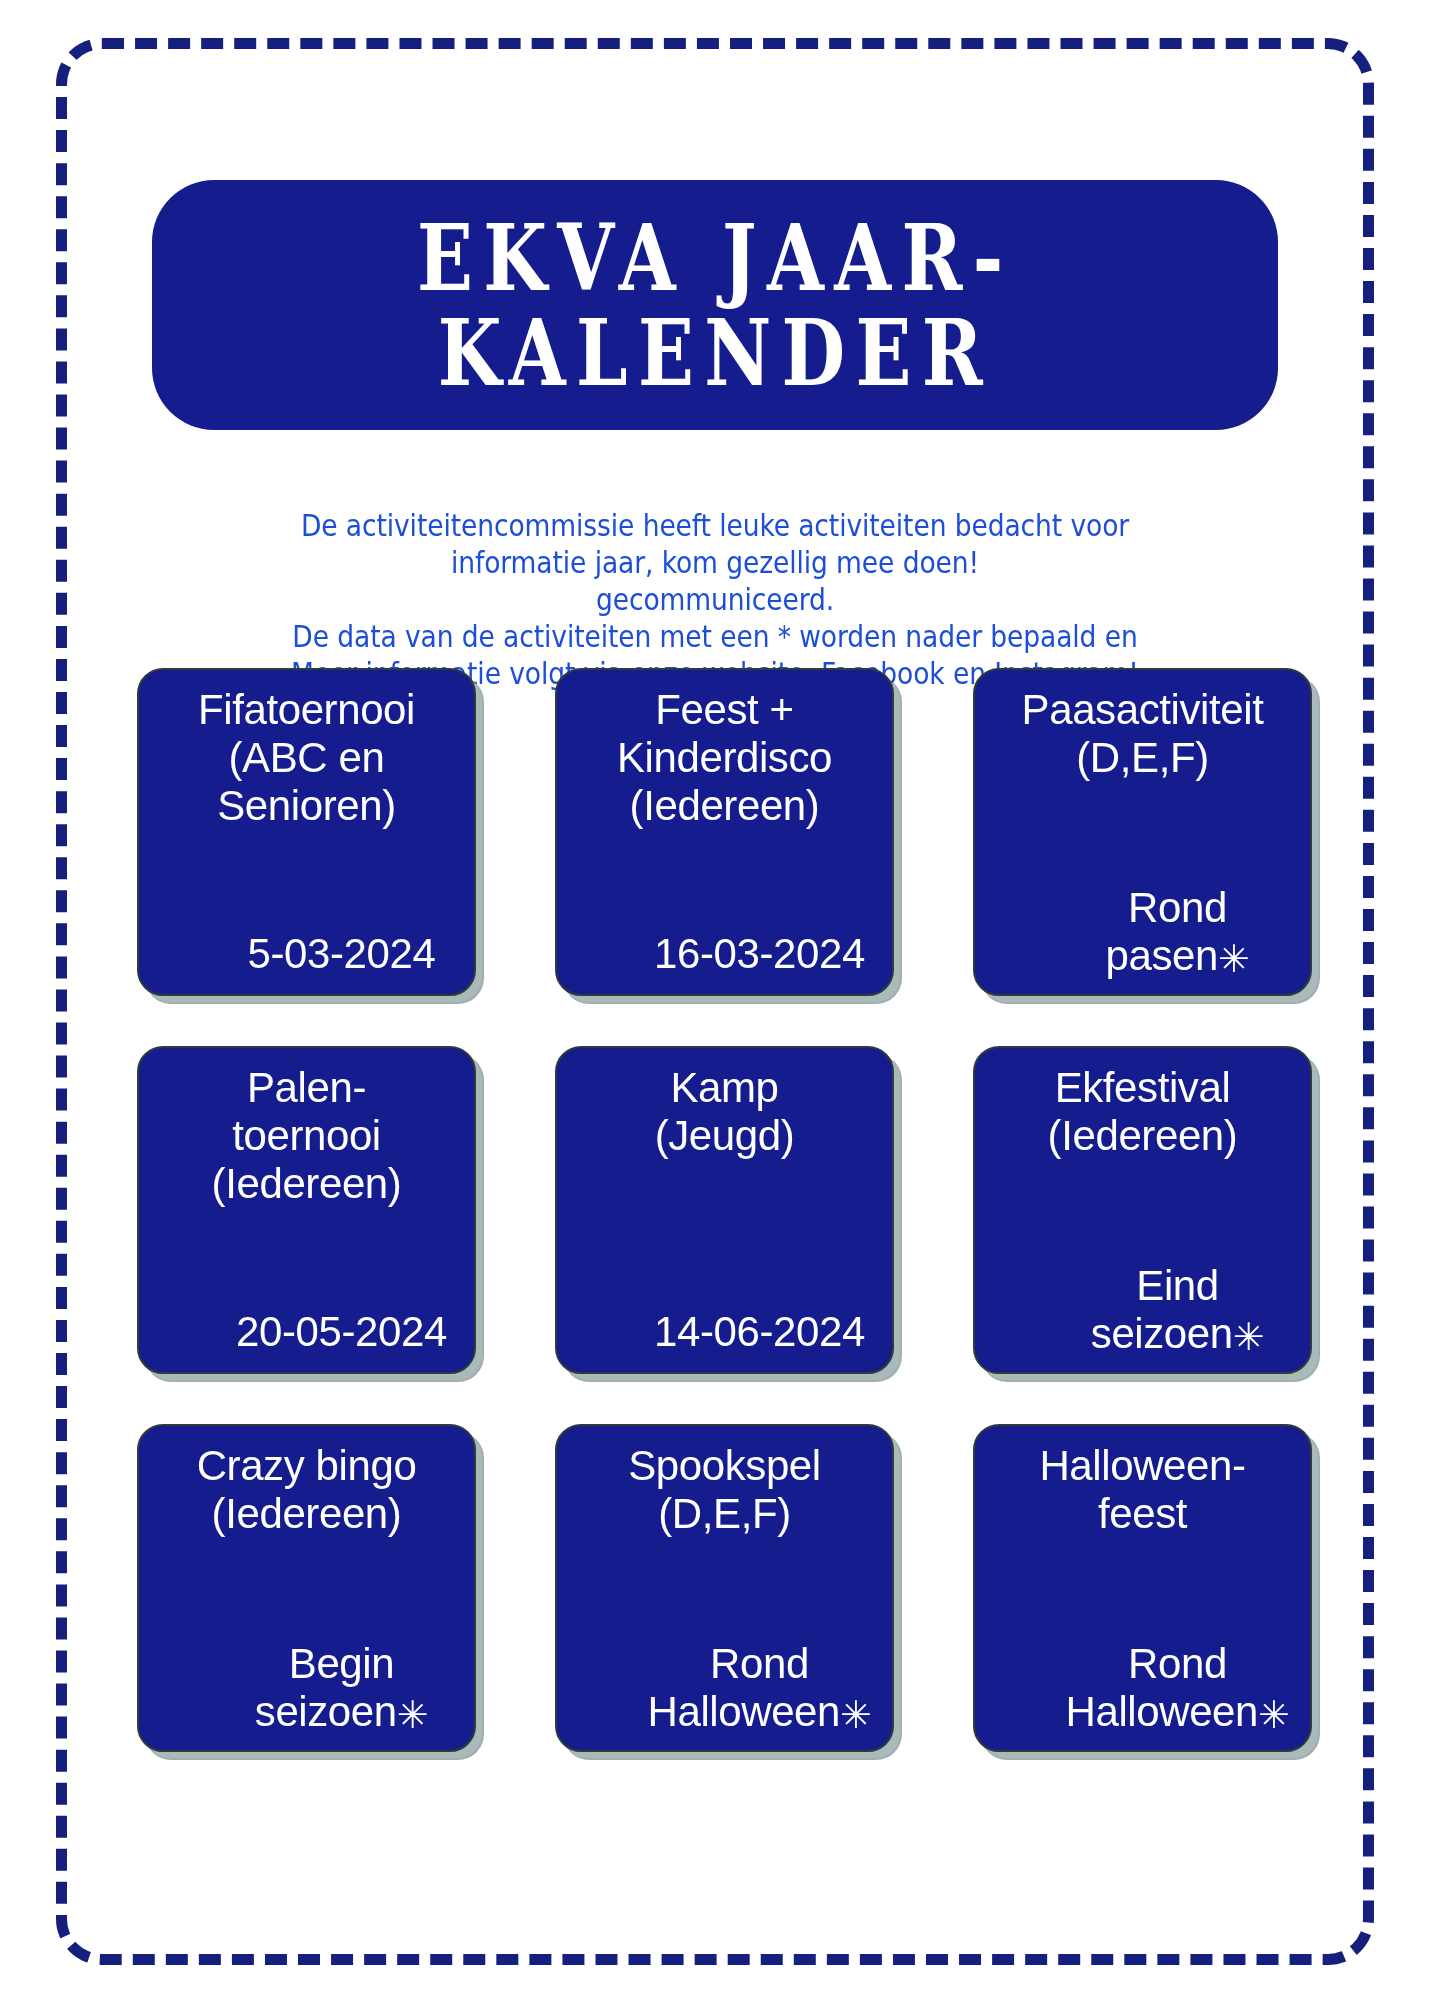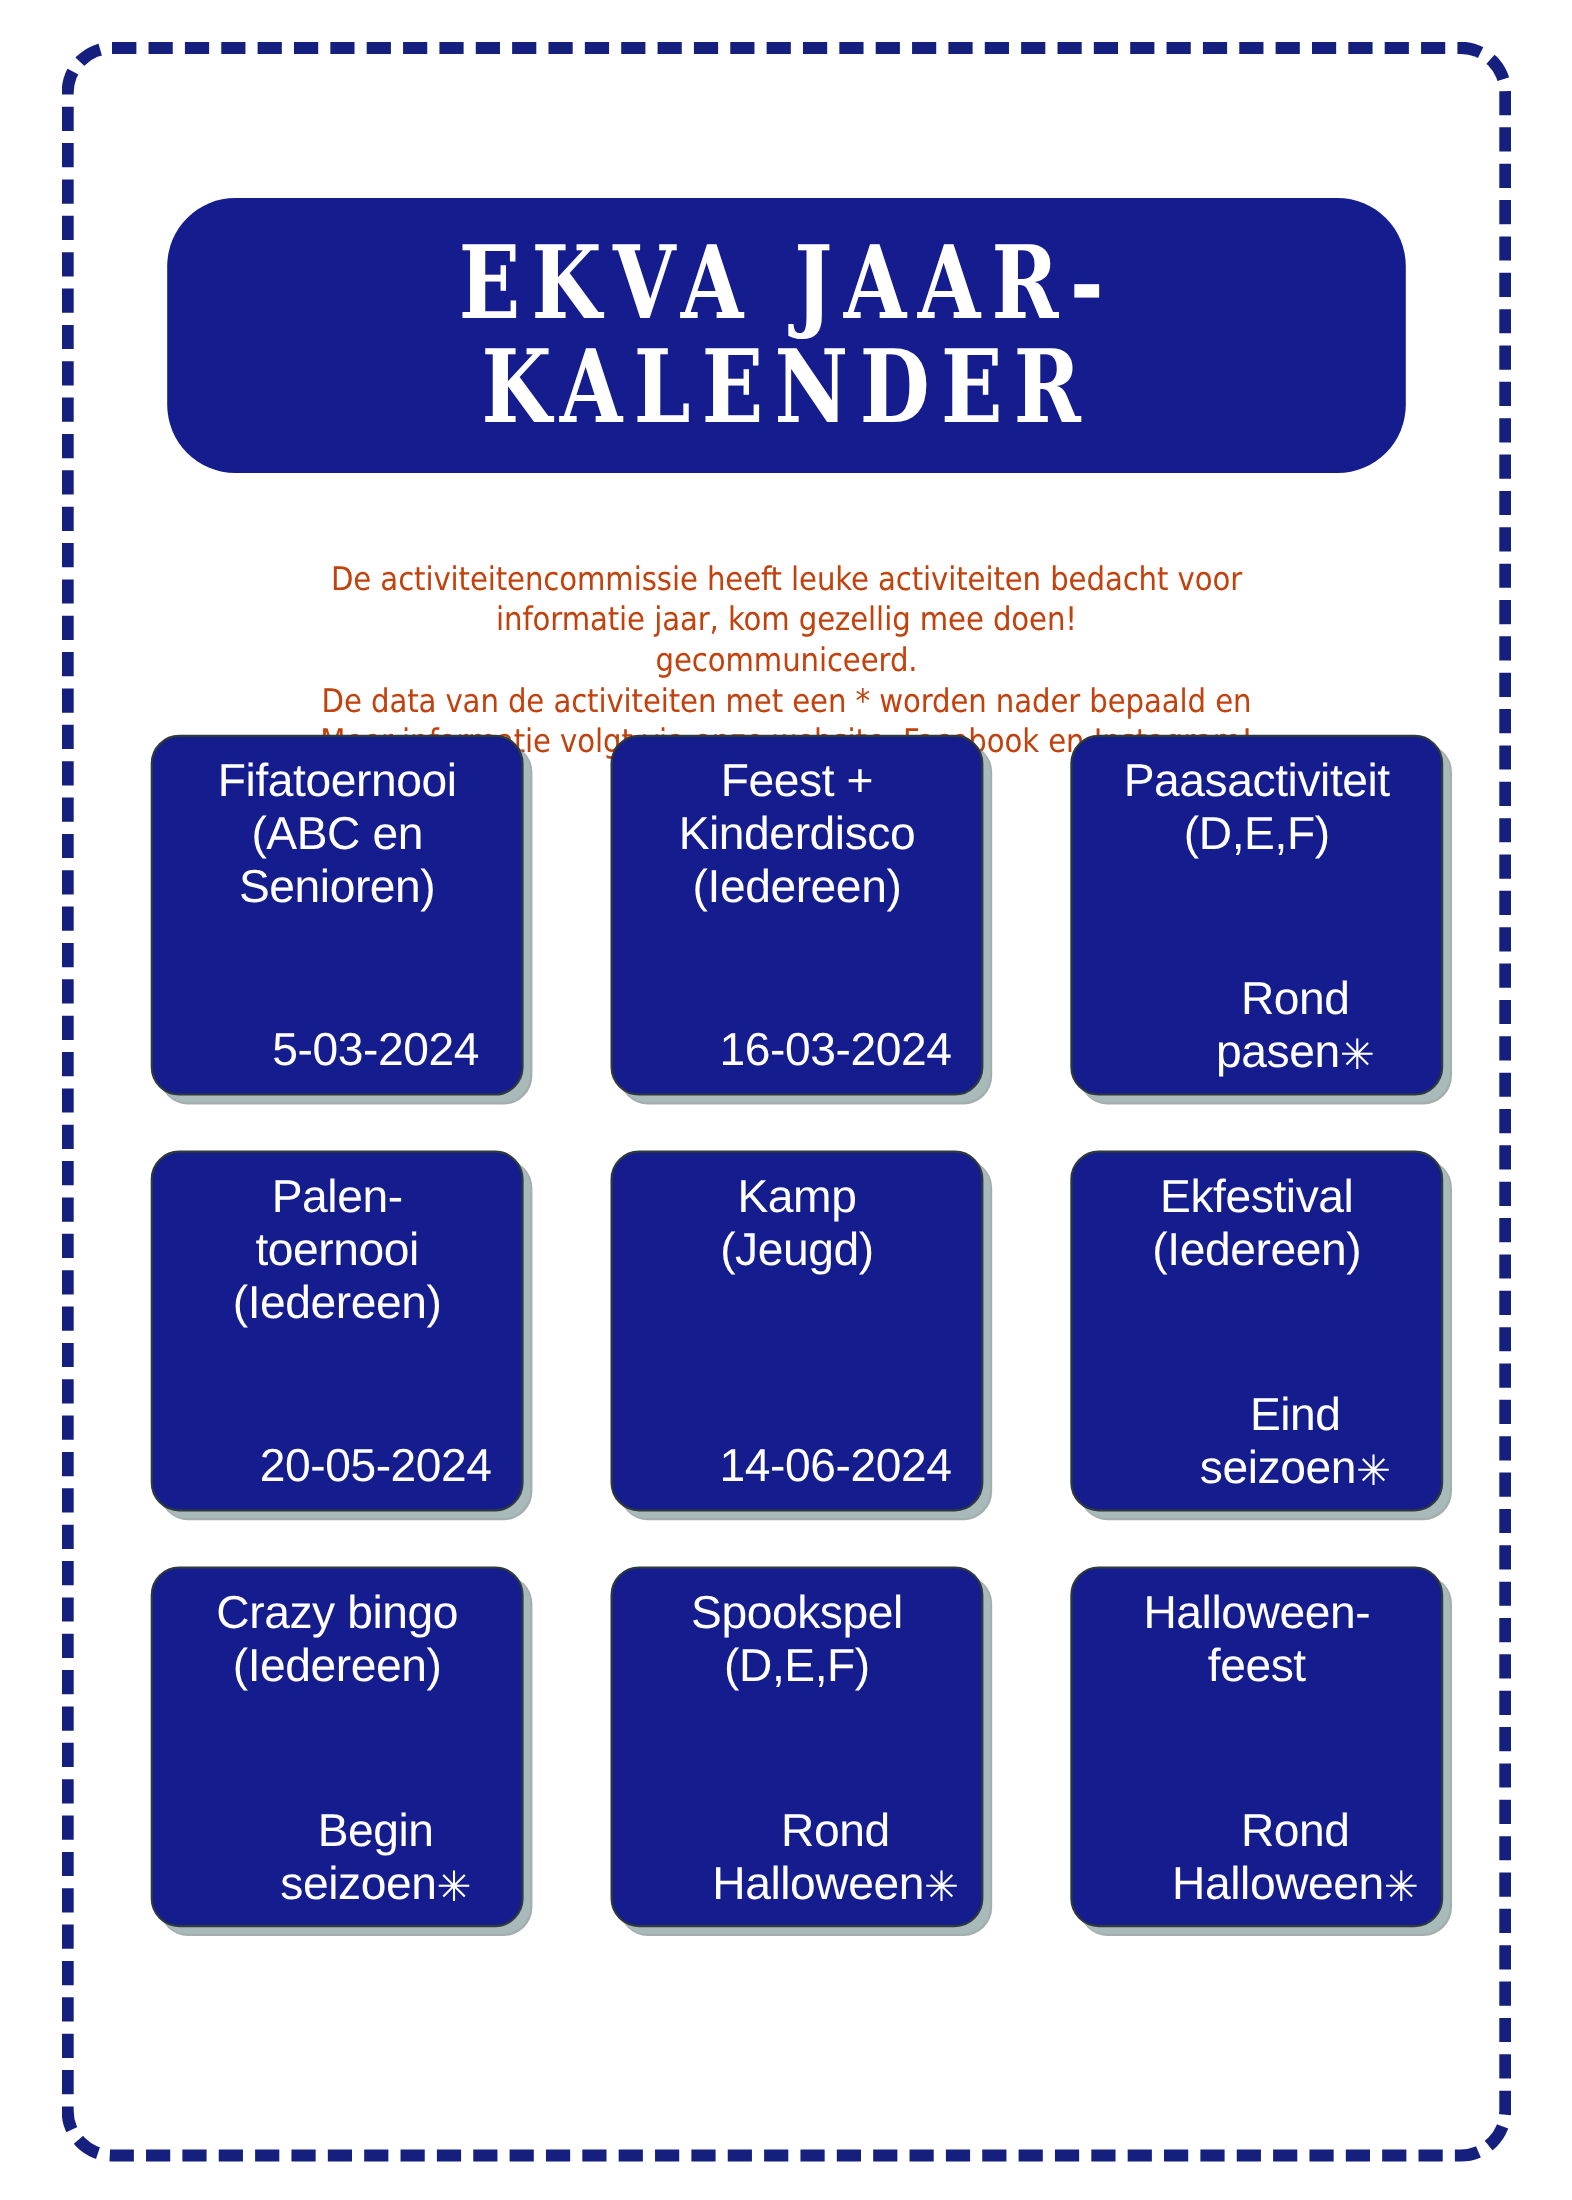--- a/index.html
+++ b/index.html
@@ -77,21 +77,21 @@
   }
   .title-line.l1 { margin-bottom: 14px; }
 
   
   .intro {
     position: absolute;
     left: 60px;
     top: 470px;
     width: 1198px;
     text-align: center;
-    color: #c2410c;
+    color: #1d4ed8;
     font-family: "DejaVu Sans Condensed", "Liberation Sans", sans-serif;
     font-size: 29.5px;
     line-height: 37px;
     letter-spacing: -0.1px;
   }
   .intro p { margin: 0; }
 
   
   .grid {
     position: absolute;

